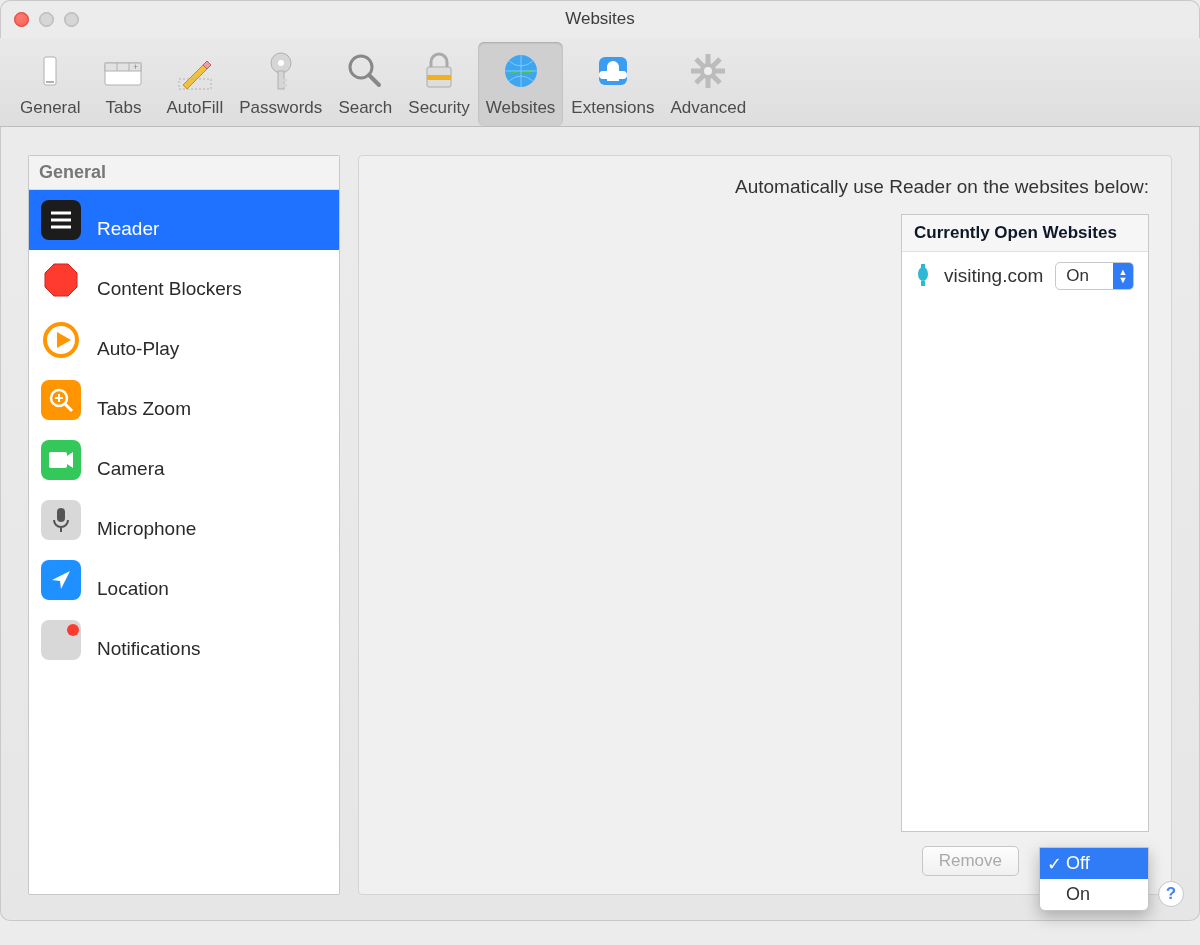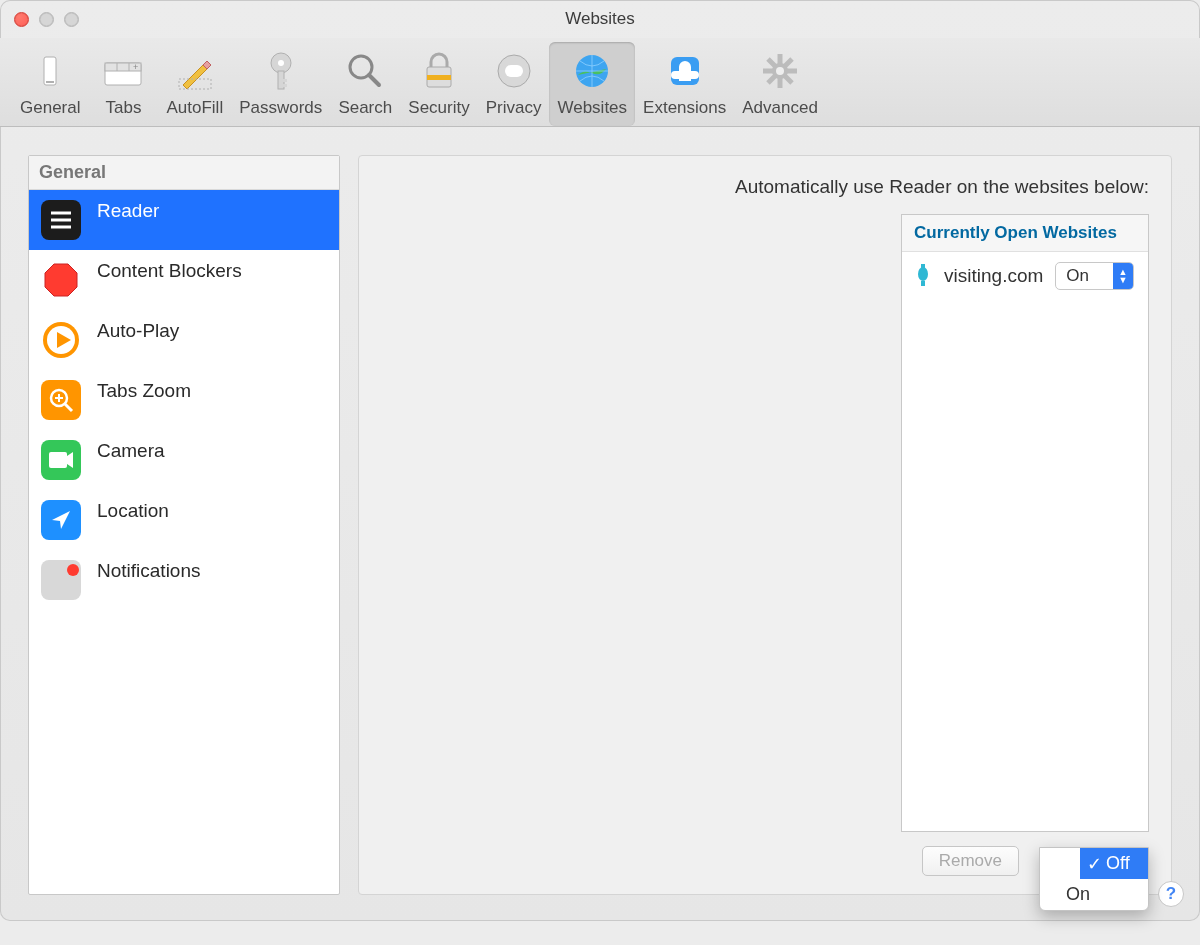--- a/index.html
+++ b/index.html
@@ -90,21 +90,21 @@
 .side-head {
   background: #f3f3f3;
   border-bottom: 1px solid #d9d9d9;
   padding: 6px 10px;
   font-size: 18px;
   font-weight: 600;
   color: #777;
 }
 .side-item {
   display: flex;
-  align-items: flex-start;
+  align-items: flex-end;
   gap: 16px;
   padding: 10px 12px;
   font-size: 19px;
   color: #2a2a2a;
   position: relative;
 }
 .side-item.selected {
   background: #1f72ff;
   color: #fff;
 }
@@ -136,21 +136,21 @@
   flex: 1;
   display: flex;
   flex-direction: column;
 }
 .list-head {
   background: #f6f6f6;
   border-bottom: 1px solid #e0e0e0;
   padding: 8px 12px;
   font-size: 17px;
   font-weight: 600;
-  color: #0369a1;
+  color: #0f172a;
 }
 .row {
   display: flex;
   align-items: center;
   padding: 10px 14px;
   font-size: 19px;
   gap: 12px;
 }
 .row .favicon {
   width: 16px; height: 24px;
@@ -207,21 +207,20 @@
   z-index: 10;
 }
 .dropdown-open .opt {
   padding: 5px 10px 5px 26px;
   font-size: 18px;
   position: relative;
 }
 .dropdown-open .opt.selected {
   background: #2f7cf6;
   color: #fff;
-  margin-left: 40px;
 }
 .dropdown-open .opt.selected::before {
   content: "✓";
   position: absolute;
   left: 7px;
 }
 .helpbtn {
   position: absolute;
   right: 16px;
   bottom: 14px;
@@ -310,29 +309,20 @@
     <div class="tool">
       <div class="glyph">
         <svg width="40" height="44">
             <rect x="8" y="18" width="24" height="20" rx="2" fill="#ddd" stroke="#aaa"></rect>
             <path d="M12 18 v-5 a8 8 0 0 1 16 0 v5" fill="none" stroke="#aaa" stroke-width="3"></path>
             <rect x="8" y="26" width="24" height="5" fill="#f0b020"></rect>
           </svg>
       </div>
       <span>Security</span>
     </div>
-    <div class="tool">
-      <div class="glyph">
-        <svg width="40" height="40">
-            <circle cx="20" cy="20" r="16" fill="#d8d8d8" stroke="#aaa"></circle>
-            <rect x="11" y="14" width="18" height="12" rx="6" fill="#fff"></rect>
-          </svg>
-      </div>
-      <span>Privacy</span>
-    </div>
     <div class="tool active">
       <div class="glyph">
         <svg width="40" height="40">
             <circle cx="20" cy="20" r="16" fill="#3ea5f0"></circle>
             <path d="M6 24 q6 -6 14 -2 q8 4 14 -4" fill="#4ac060" stroke="none"></path>
             <path d="M4 20 h32 M20 4 v32 M8 10 q12 10 24 0 M8 30 q12 -10 24 0" stroke="#8fd0ff" stroke-width="0.8" fill="none"></path>
           </svg>
       </div>
       <span>Websites</span>
     </div>
@@ -413,20 +403,30 @@
       <div class="side-item">
         <div class="side-icon" style="background:#34c759">
           <svg width="28" height="20">
               <rect x="2" y="2" width="18" height="16" rx="2" fill="#fff"></rect>
               <polygon points="20,6 26,2 26,18 20,14" fill="#fff"></polygon>
             </svg>
         </div>
         <span>Camera</span>
       </div>
 
+      <div class="side-item">
+        <div class="side-icon" style="background:#d8d8d8">
+          <svg width="18" height="28">
+              <rect x="5" y="2" width="8" height="14" rx="4" fill="#555"></rect>
+              <path d="M2 14 a7 7 0 0 0 14 0" fill="none" stroke="#555" stroke-width="2"></path>
+              <line x1="9" y1="21" x2="9" y2="26" stroke="#555" stroke-width="2"></line>
+            </svg>
+        </div>
+        <span>Microphone</span>
+      </div>
 
       <div class="side-item">
         <div class="side-icon" style="background:#1e90ff">
           <svg width="24" height="24">
               <polygon points="3,12 21,3 12,21 11,13" fill="#fff"></polygon>
             </svg>
         </div>
         <span>Location</span>
       </div>
 

